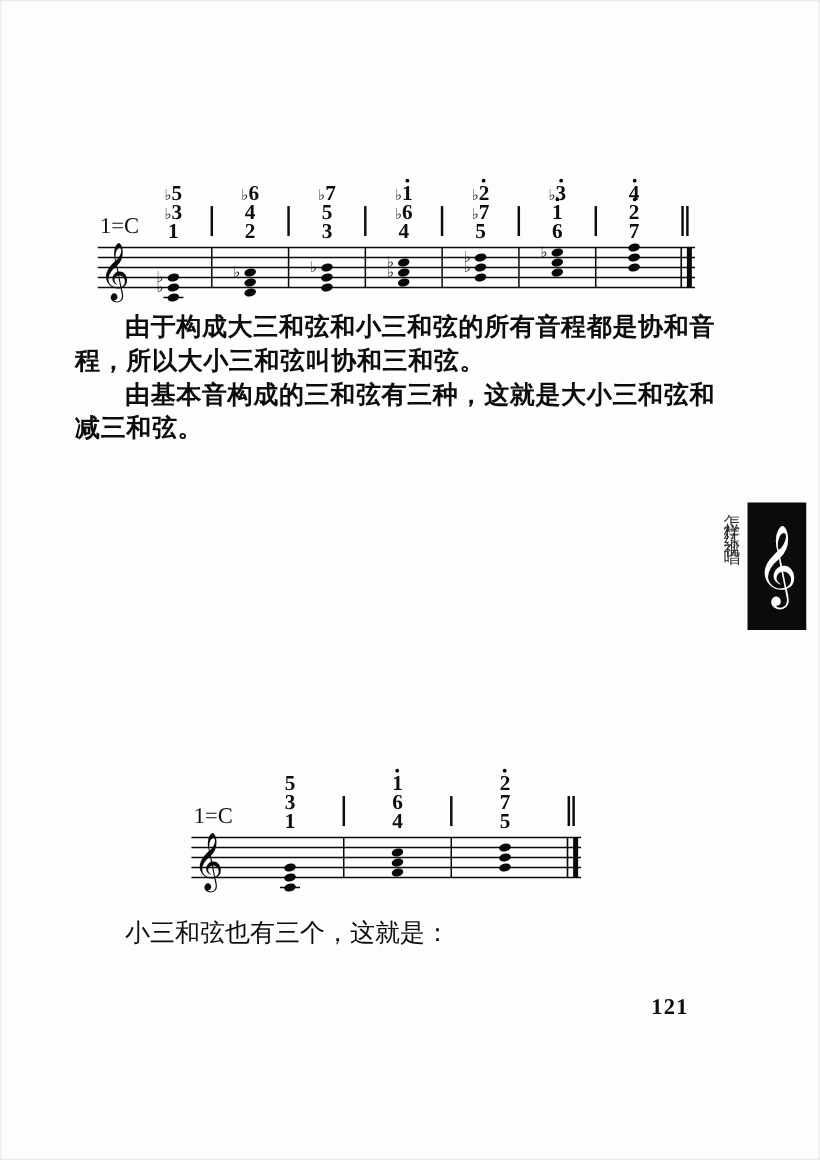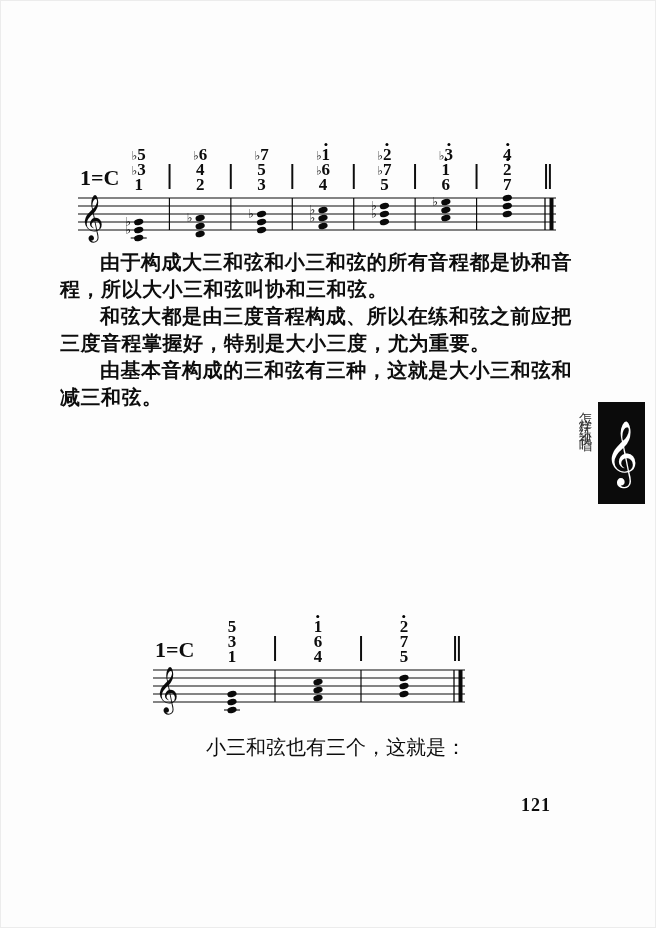--- a/index.html
+++ b/index.html
@@ -10,37 +10,37 @@
   }
   
   .textblock{
     position:absolute;left:60px;top:249px;width:512px;
     font-size:20px;line-height:27px;text-align:justify;
     letter-spacing:0.5px;
   }
   .textblock p{margin:0;text-indent:2em;font-weight:bold;}
   .closing{
     position:absolute;left:60px;top:734px;width:512px;
-    font-size:20px;line-height:27px;text-align:center;
+    font-size:20px;line-height:27px;
   }
   .closing p{margin:0;text-indent:2em;}
   .pagenum{
     position:absolute;left:521px;top:795px;
     font-size:18px;font-weight:bold;letter-spacing:1px;
   }
   
   .staffblock{position:absolute;}
   #staff1{left:78px;top:142px;width:478px;height:104px;}
   #staff2{left:153px;top:620px;width:312px;height:98px;}
   .numrow{position:relative;width:100%;}
   #staff1 .numrow{height:50px;}
   #staff2 .numrow{height:44px;}
   .keylabel{
     position:absolute;left:2px;bottom:1px;
-    font-weight:bold;font-size:22px;font-family:"Liberation Serif",serif;
+    font-weight:normal;font-size:18px;font-family:"Liberation Serif",serif;
   }
   .numcol{
     position:absolute;bottom:0;transform:translateX(-50%);
     text-align:center;font-weight:bold;font-size:17px;line-height:15px;
     font-family:"Liberation Serif",serif;white-space:nowrap;
   }
   .ncell{position:relative;height:15px;}
   .flat{font-size:12px;font-family:"DejaVu Sans",sans-serif;font-weight:bold;}
   .dgt{position:relative;display:inline-block;}
   .octdot{
@@ -165,21 +165,20 @@
         <ellipse cx="429.2857142857143" cy="4" rx="4.7" ry="3.1" transform="rotate(-14 429.2857142857143 4)" fill="#0a0a0a"></ellipse>
         <ellipse cx="429.2857142857143" cy="12" rx="4.7" ry="3.1" transform="rotate(-14 429.2857142857143 12)" fill="#0a0a0a"></ellipse>
         <ellipse cx="429.2857142857143" cy="20" rx="4.7" ry="3.1" transform="rotate(-14 429.2857142857143 20)" fill="#0a0a0a"></ellipse>
         <line x1="467" y1="4" x2="467" y2="36" stroke="#0a0a0a" stroke-width="1.3"></line>
         <rect x="471.5" y="4" width="4" height="32" fill="#0a0a0a"></rect>
       </svg>
     </div>
 
   <div class="textblock">
     <p>由于构成大三和弦和小三和弦的所有音程都是协和音程，所以大小三和弦叫协和三和弦。</p>
-    <p>和弦大都是由三度音程构成、所以在练和弦之前应把三度音程掌握好，特别是大小三度，尤为重要。</p>
     <p>由基本音构成的三和弦有三种，这就是大小三和弦和减三和弦。</p>
   </div>
 
   <div class="staffblock" id="staff2">
     <div class="numrow">
         <span class="keylabel">1=C</span>
         <div class="numcol" style="left: 79px;">
           <div class="ncell"><span class="dgt">5</span></div>
           <div class="ncell"><span class="dgt">3</span></div>
           <div class="ncell"><span class="dgt">1</span></div>

